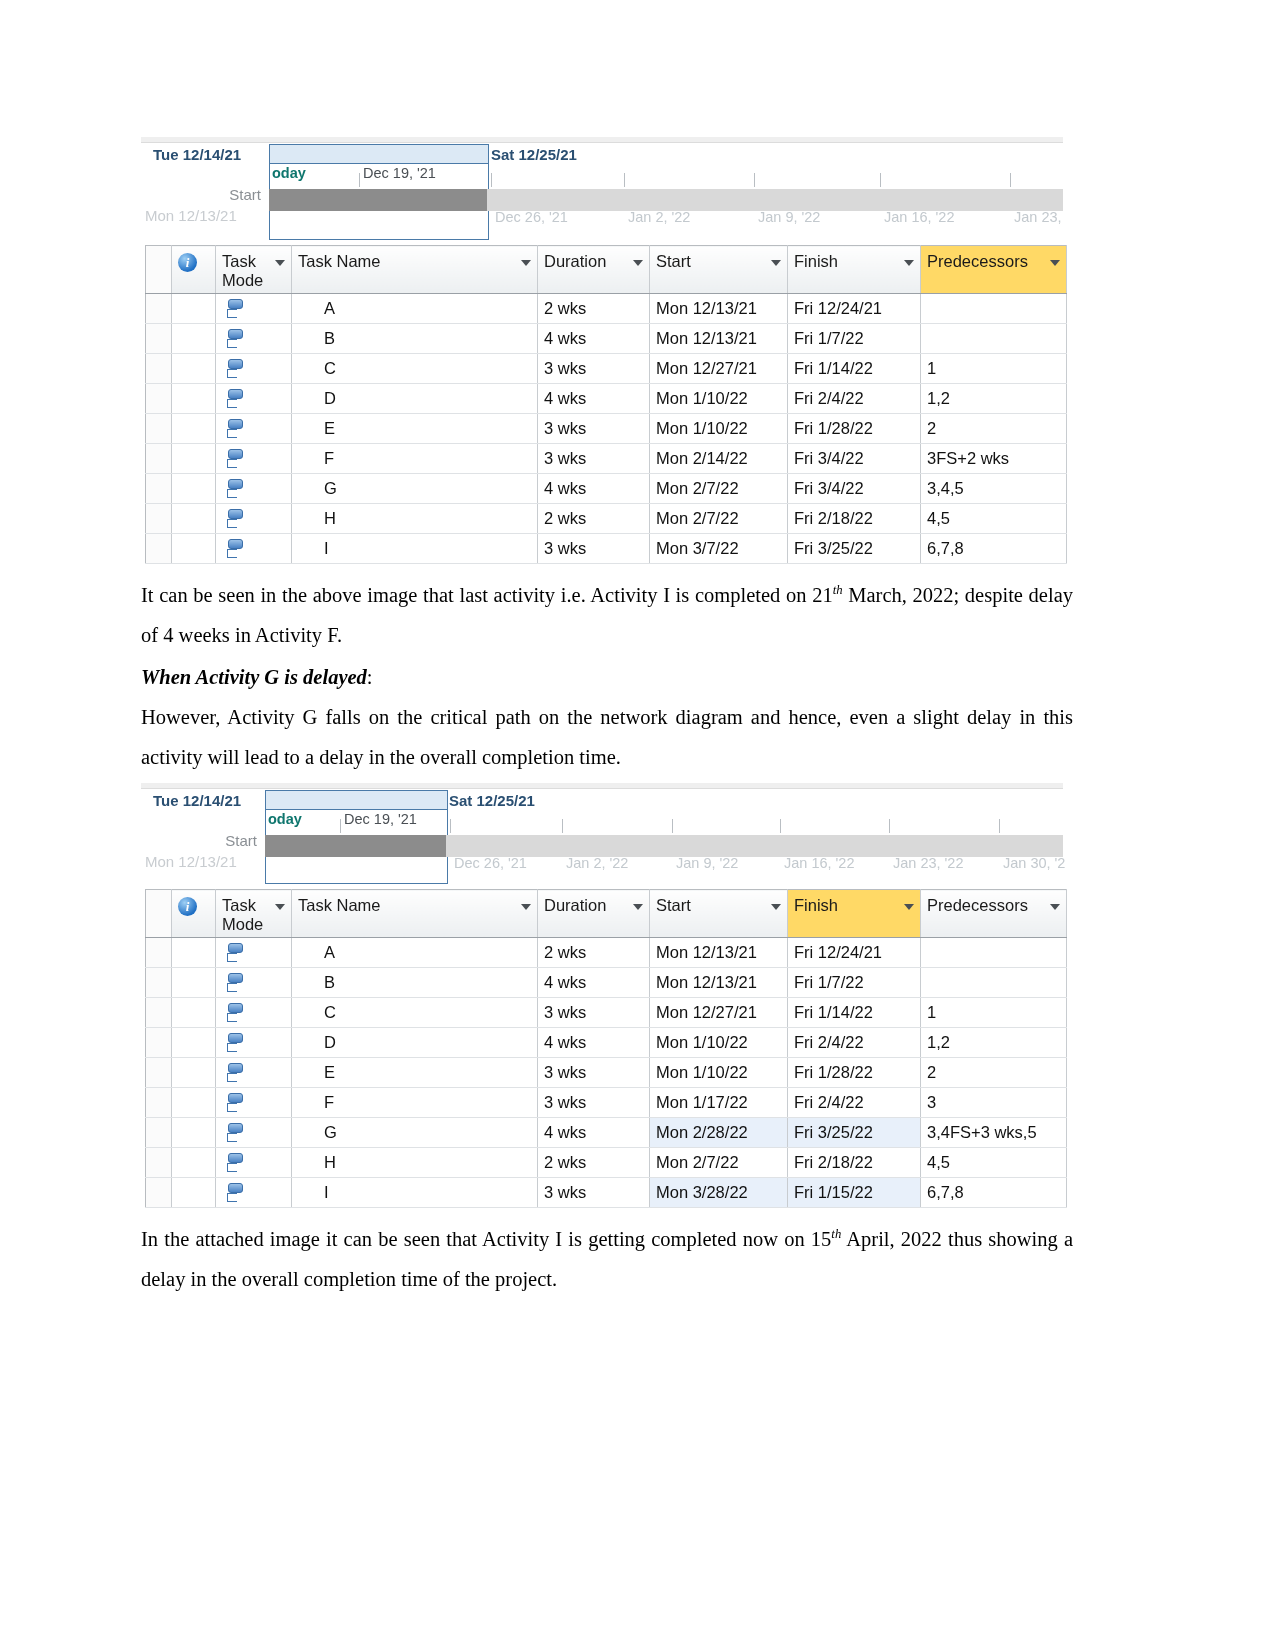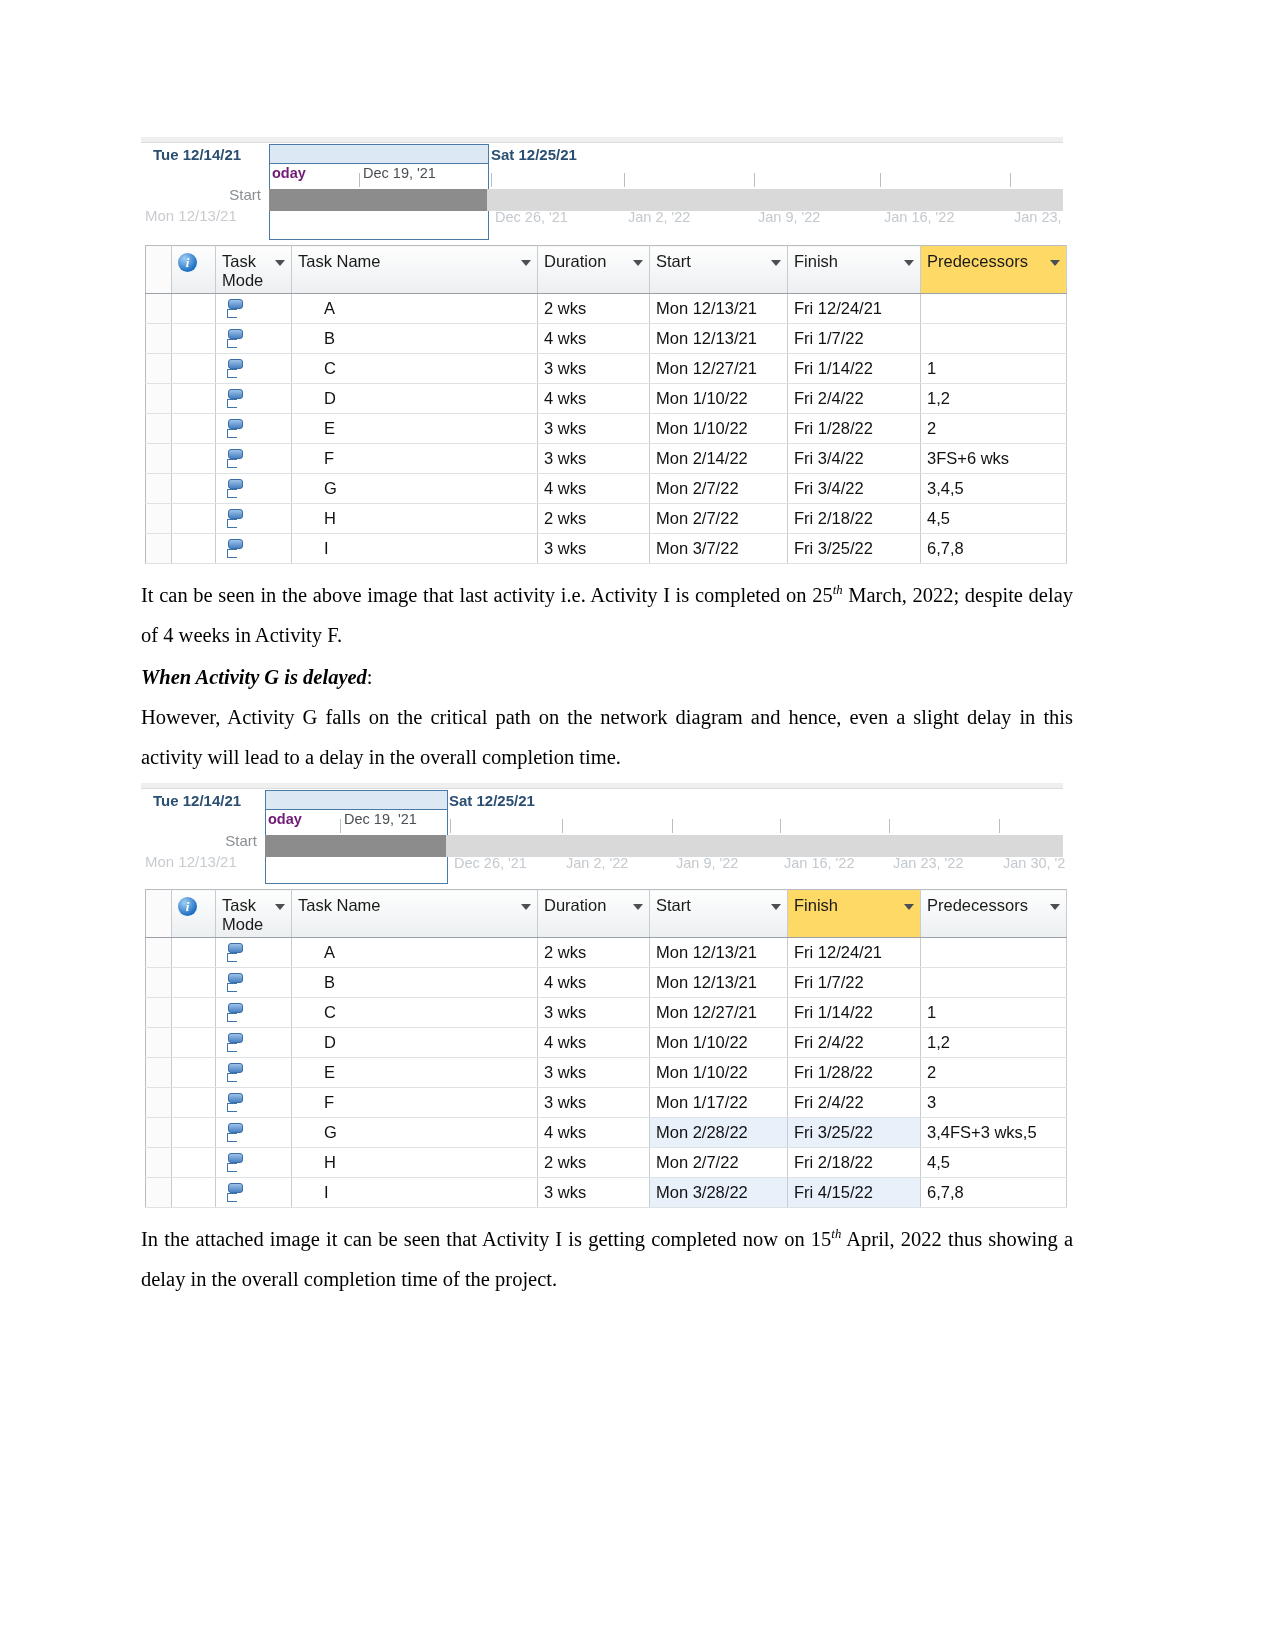--- a/index.html
+++ b/index.html
@@ -49,21 +49,21 @@
     position:absolute;border:1px solid #4a7aa8;background:#dce9f5;
   }
   .tl-box-hollow{
     position:absolute;border:1px solid #4a7aa8;border-top:none;background:transparent;
   }
   .tl-label{
     position:absolute;font-size:14.5px;color:#5a6570;white-space:nowrap;
     font-family:"Liberation Sans", sans-serif;
   }
   .tl-label.dim{color:#c3c9ce;margin-top:44px;}
-  .tl-label.today{color:#701a75;font-weight:bold;}
+  .tl-label.today{color:#0f766e;font-weight:bold;}
   .tick{position:absolute;width:1px;background:#b9bec3;}
   .band-dark{position:absolute;background:#8c8c8c;}
   .band-light{position:absolute;background:#d9d9d9;}
   .startlbl{
     position:absolute;font-size:15px;color:#8a8f94;white-space:nowrap;
     font-family:"Liberation Sans", sans-serif;text-align:right;
   }
   .startlbl.faint{color:#c8ccd0;}
 
   
@@ -283,21 +283,21 @@
               <td class="col-mode">
                 <span class="modeicon">
                   <span class="bar"></span>
                   <span class="arr"></span>
                 </span>
               </td>
               <td class="col-name tname">F</td>
               <td class="col-dur">3 wks</td>
               <td class="col-start">Mon 2/14/22</td>
               <td class="col-fin">Fri 3/4/22</td>
-              <td class="col-pred">3FS+6 wks</td>
+              <td class="col-pred">3FS+2 wks</td>
             </tr>
           <tr>
               <td class="row-ind"></td>
               <td class="col-info"></td>
               <td class="col-mode">
                 <span class="modeicon">
                   <span class="bar"></span>
                   <span class="arr"></span>
                 </span>
               </td>
@@ -336,21 +336,21 @@
               <td class="col-start">Mon 3/7/22</td>
               <td class="col-fin">Fri 3/25/22</td>
               <td class="col-pred">6,7,8</td>
             </tr>
         </tbody>
       </table>
     </div>
   </div>
 
   <div class="para" style="top:575px;">
-    <span>It can be seen in the above image that last activity i.e. Activity I is completed on 25</span><sup>th</sup><span> March, 2022; despite delay of 4 weeks in Activity F.</span>
+    <span>It can be seen in the above image that last activity i.e. Activity I is completed on 21</span><sup>th</sup><span> March, 2022; despite delay of 4 weeks in Activity F.</span>
   </div>
 
   <div class="para" style="top:697px;">However, Activity G falls on the critical path on the network diagram and hence, even a slight delay in this activity will lead to a delay in the overall completion time.</div>
 
   <div class="para" style="top:657px;">
     <b>When Activity G is delayed</b><span>:</span>
   </div>
 
   <div class="shot" style="left:141px;top:783px;width:930px;height:428px;">
     <div class="shot-top">
@@ -547,21 +547,21 @@
               <td class="col-info"></td>
               <td class="col-mode">
                 <span class="modeicon">
                   <span class="bar"></span>
                   <span class="arr"></span>
                 </span>
               </td>
               <td class="col-name tname">I</td>
               <td class="col-dur">3 wks</td>
               <td class="col-start c-sel">Mon 3/28/22</td>
-              <td class="col-fin c-sel">Fri 4/15/22</td>
+              <td class="col-fin c-sel">Fri 1/15/22</td>
               <td class="col-pred">6,7,8</td>
             </tr>
         </tbody>
       </table>
     </div>
   </div>
 
   <div class="para" style="top:1219px;">
     <span>In the attached image it can be seen that Activity I is getting completed now on 15</span><sup>th</sup><span> April, 2022 thus showing a delay in the overall completion time of the project.</span>
   </div>

